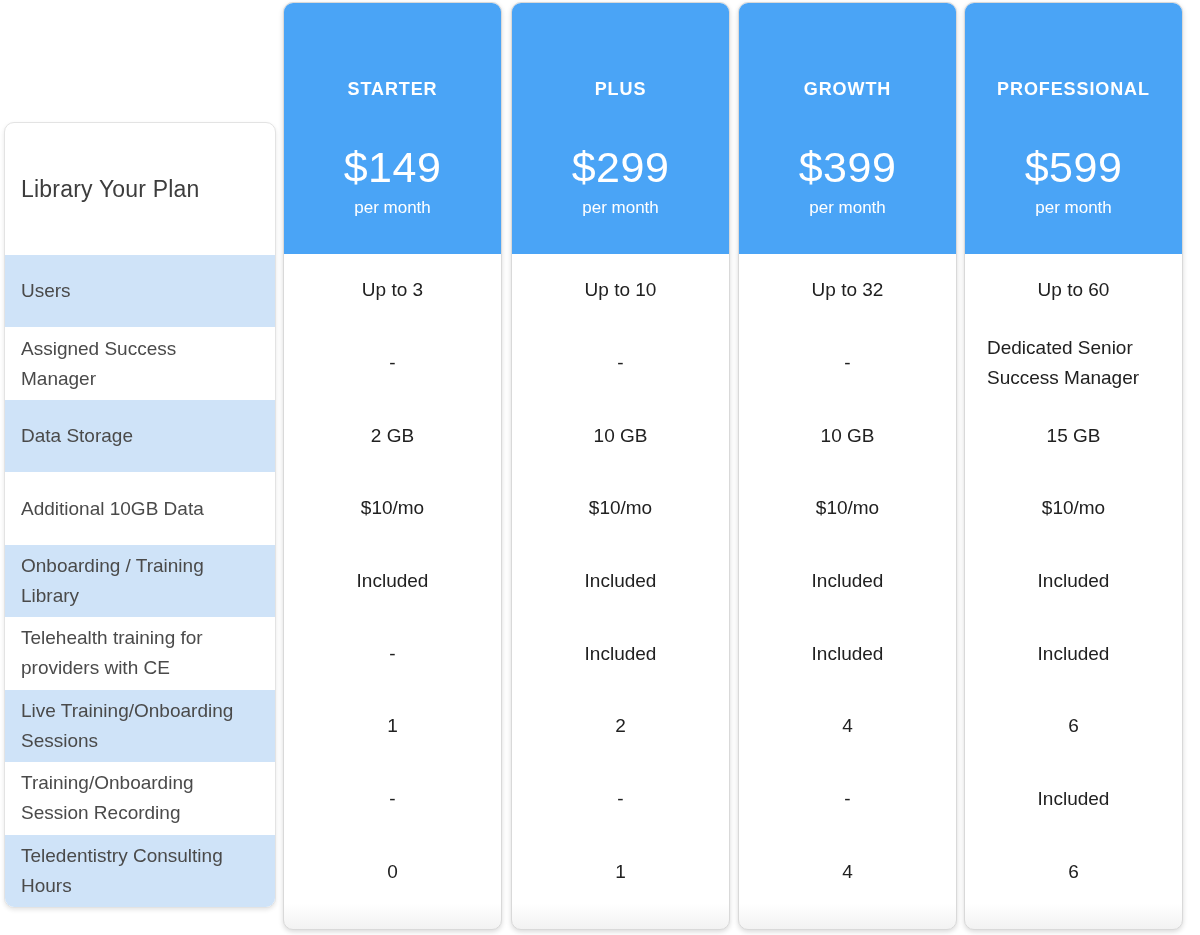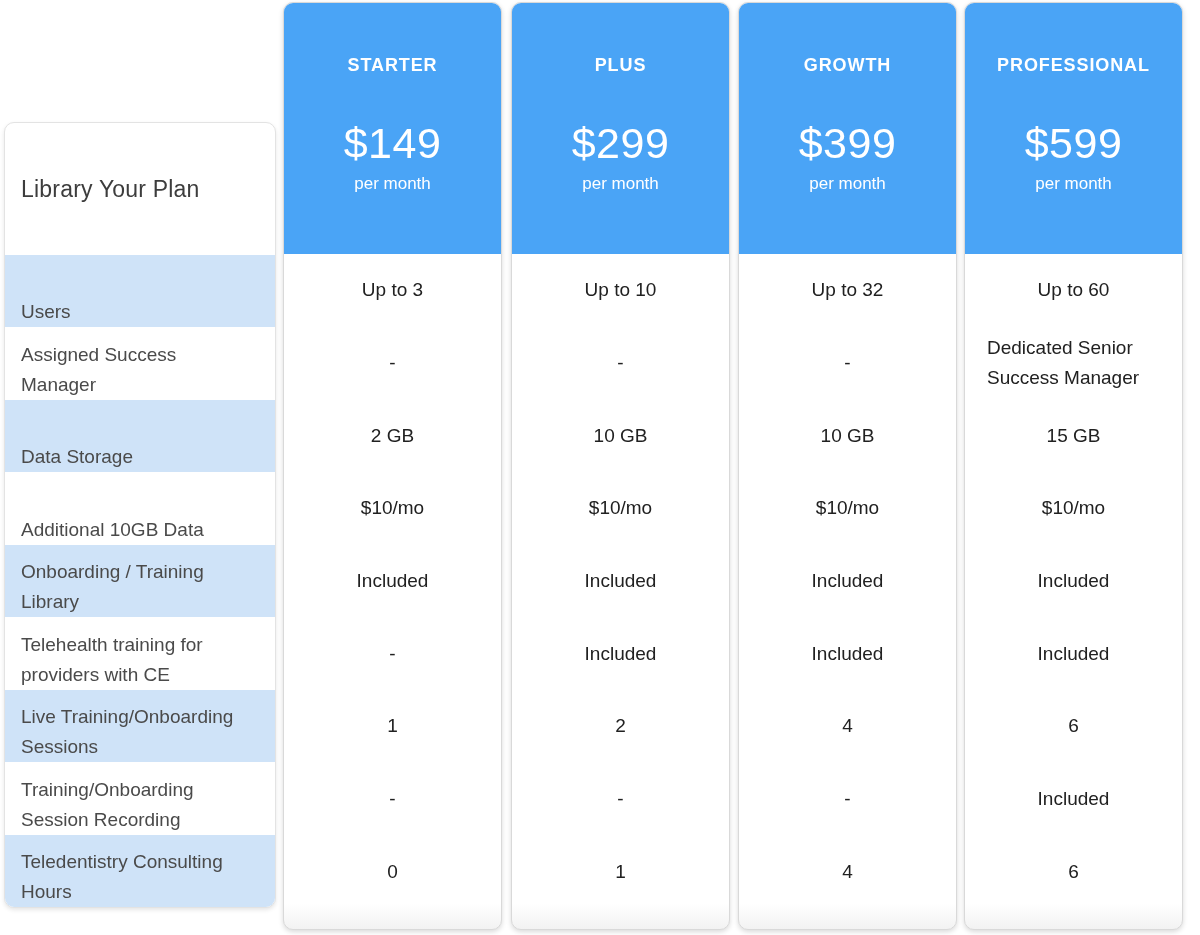--- a/index.html
+++ b/index.html
@@ -36,21 +36,21 @@
   .sidebar-title{
     height:132px;flex:0 0 132px;
     display:flex;align-items:center;
     padding:0 16px;
     font-size:23px;color:var(--title);
     letter-spacing:0.2px;
   }
   .feature-rows{flex:1;display:flex;flex-direction:column;}
   .side-row{
     flex:1;
-    display:flex;align-items:flex-end;
+    display:flex;align-items:center;
     padding:0 20px 0 16px;
     font-size:19px;line-height:30px;color:var(--label);
   }
   .side-row.striped{background:var(--row-blue);}
 
   
   .plan-card{
     position:absolute;top:2px;
     width:219px;height:928px;
     background:#ffffff;
@@ -68,21 +68,21 @@
     position:absolute;left:0;right:0;bottom:0;height:26px;
     background:linear-gradient(to bottom,rgba(0,0,0,0),rgba(0,0,0,0.05));
     pointer-events:none;
   }
   .plan-header{
     height:252px;
     margin:-1px -1px 0 -1px;
     background:var(--blue);
     border-radius:10px 10px 0 0;
     text-align:center;
-    padding-top:50px;
+    padding-top:74px;
     color:#ffffff;
   }
   .plan-name{
     font-size:18px;font-weight:700;
     letter-spacing:0.9px;
     line-height:26px;
   }
   .plan-price{
     font-size:43px;font-weight:400;
     line-height:54px;

